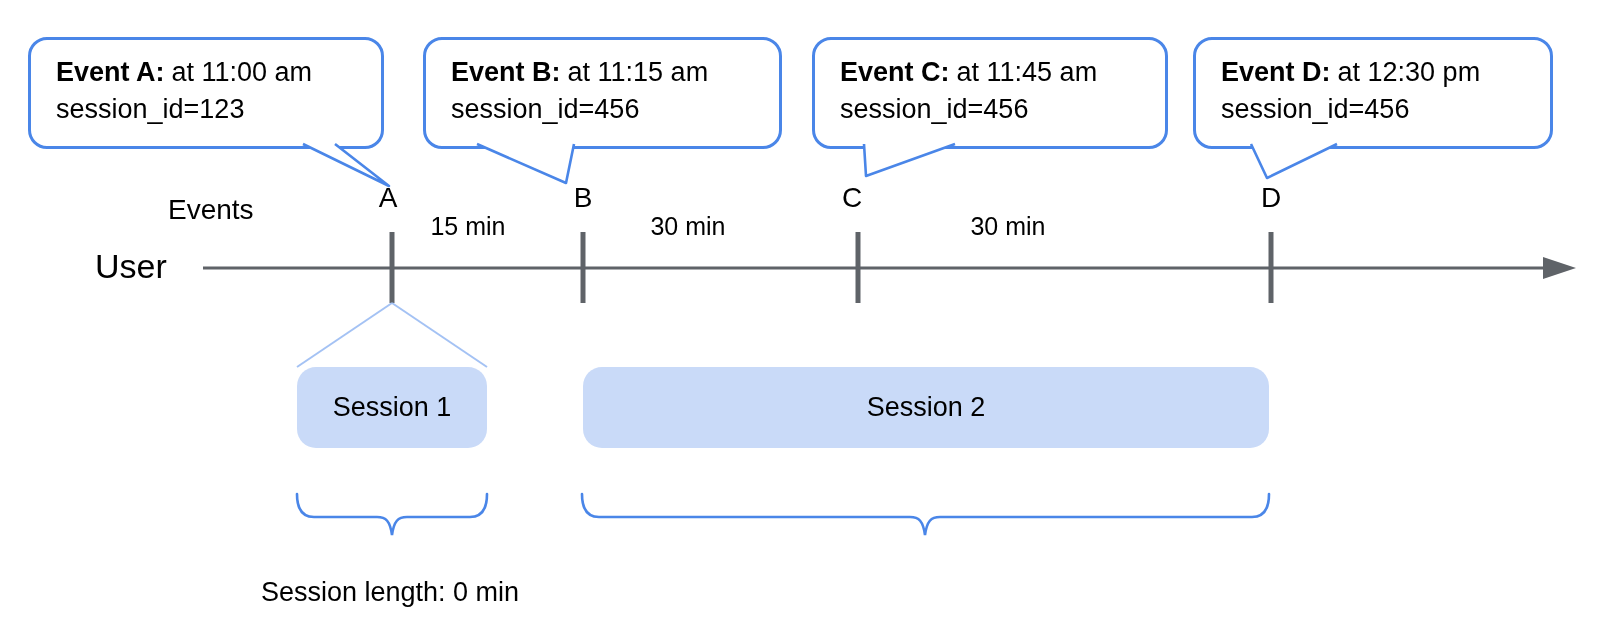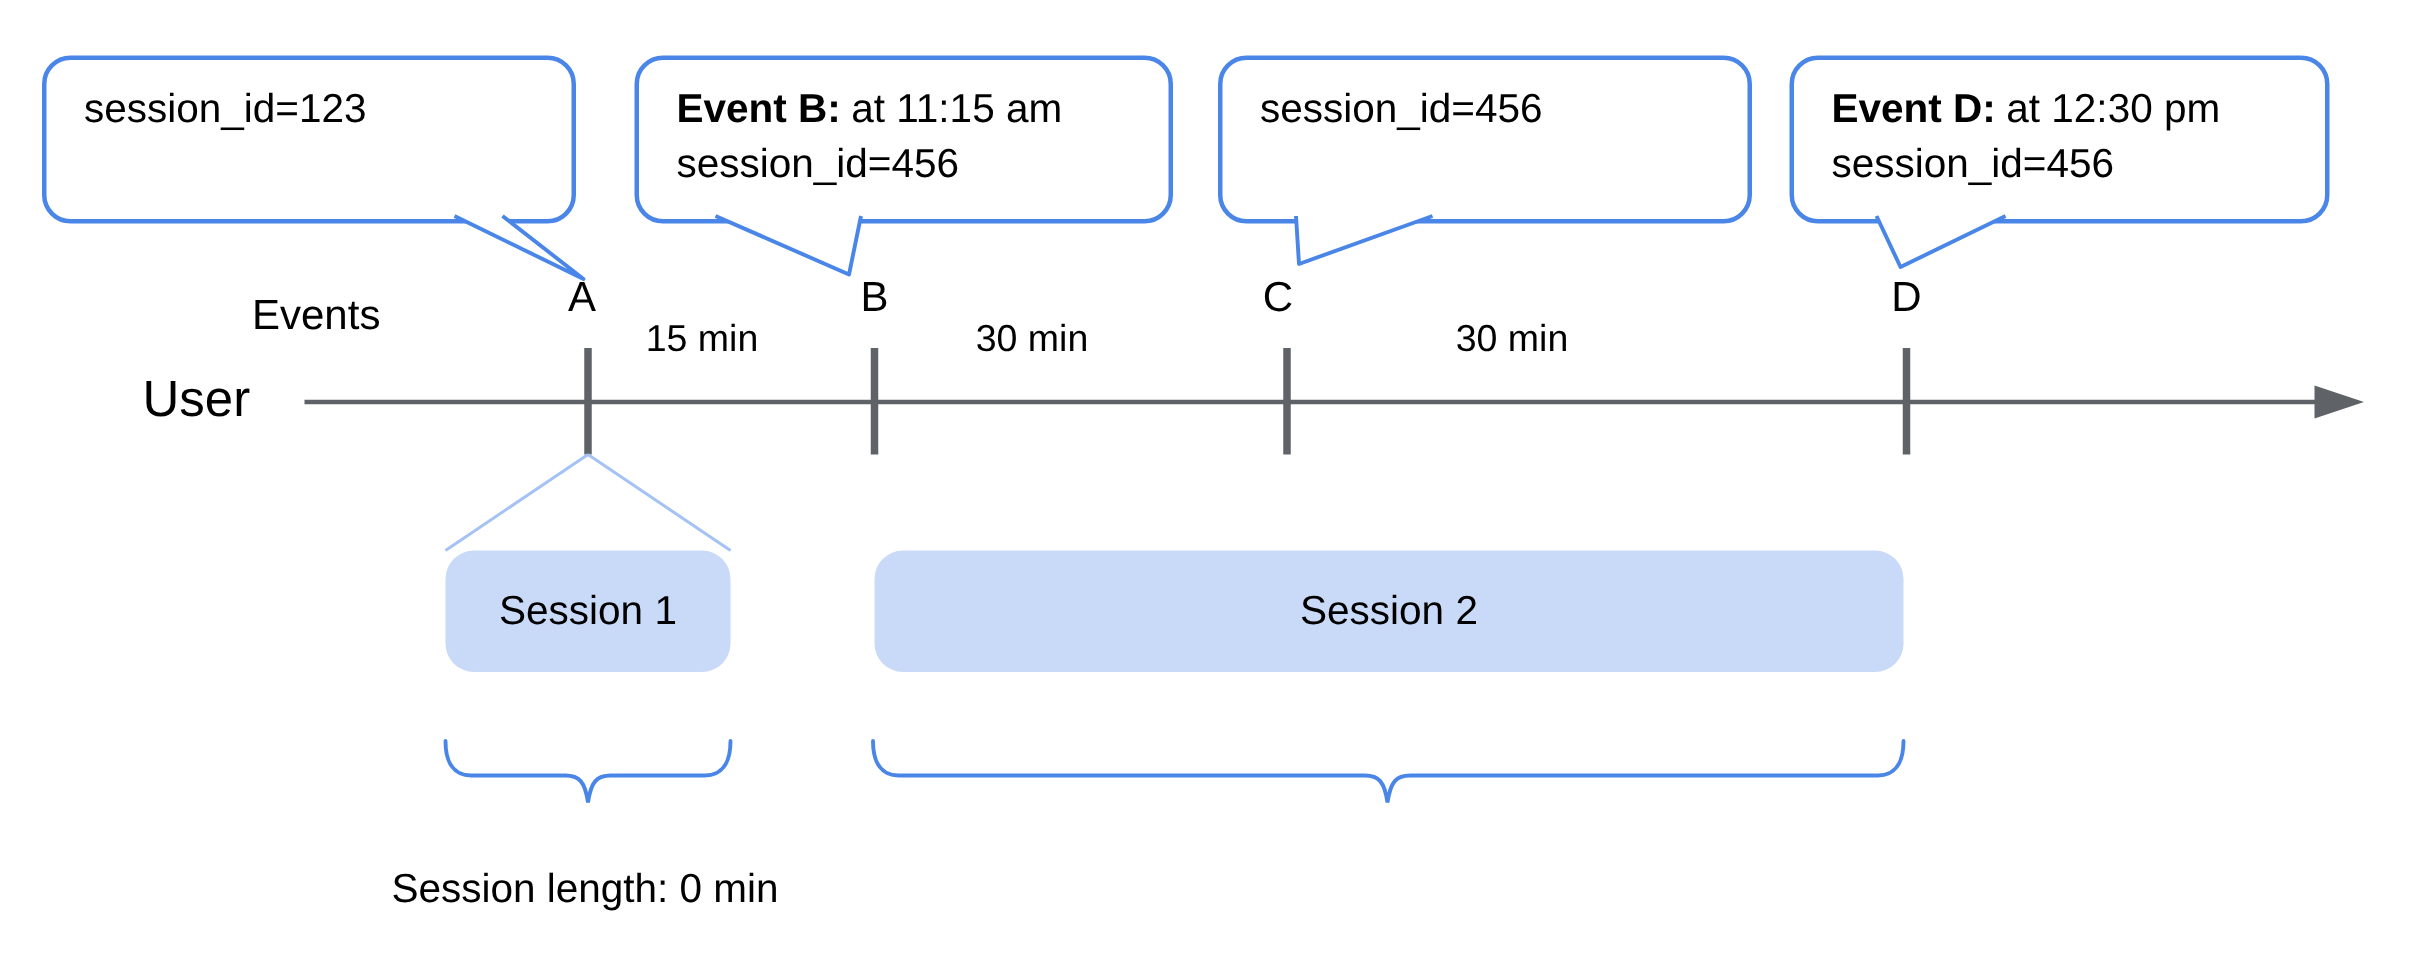--- a/index.html
+++ b/index.html
@@ -39,27 +39,29 @@
   .tail{fill:#ffffff;stroke:var(--accent);stroke-width:2.6;stroke-linejoin:round;}
   .funnel{stroke:var(--funnel);stroke-width:2;fill:none;}
   .brace{stroke:var(--accent);stroke-width:2.6;fill:none;stroke-linecap:round;}
 </style>
 </head>
 <body>
 
 <div class="stage">
 
   <div class="callout" style="left:28px;width:356px;">
+    <div><b>Event A:</b><span class="t">at 11:00 am</span></div>
     <div>session_id=123</div>
   </div>
   <div class="callout" style="left:423px;width:359px;">
     <div><b>Event B:</b><span class="t">at 11:15 am</span></div>
     <div>session_id=456</div>
   </div>
   <div class="callout" style="left:812px;width:356px;">
+    <div><b>Event C:</b><span class="t">at 11:45 am</span></div>
     <div>session_id=456</div>
   </div>
   <div class="callout" style="left:1193px;width:360px;">
     <div><b>Event D:</b><span class="t">at 12:30 pm</span></div>
     <div>session_id=456</div>
   </div>
 
   <div class="lbl axis-label" style="left:168px;top:182px;width:120px;">Events</div>
   <div class="lbl marker center" style="left:348px;top:182px;">A</div>
   <div class="lbl marker center" style="left:543px;top:182px;">B</div>

